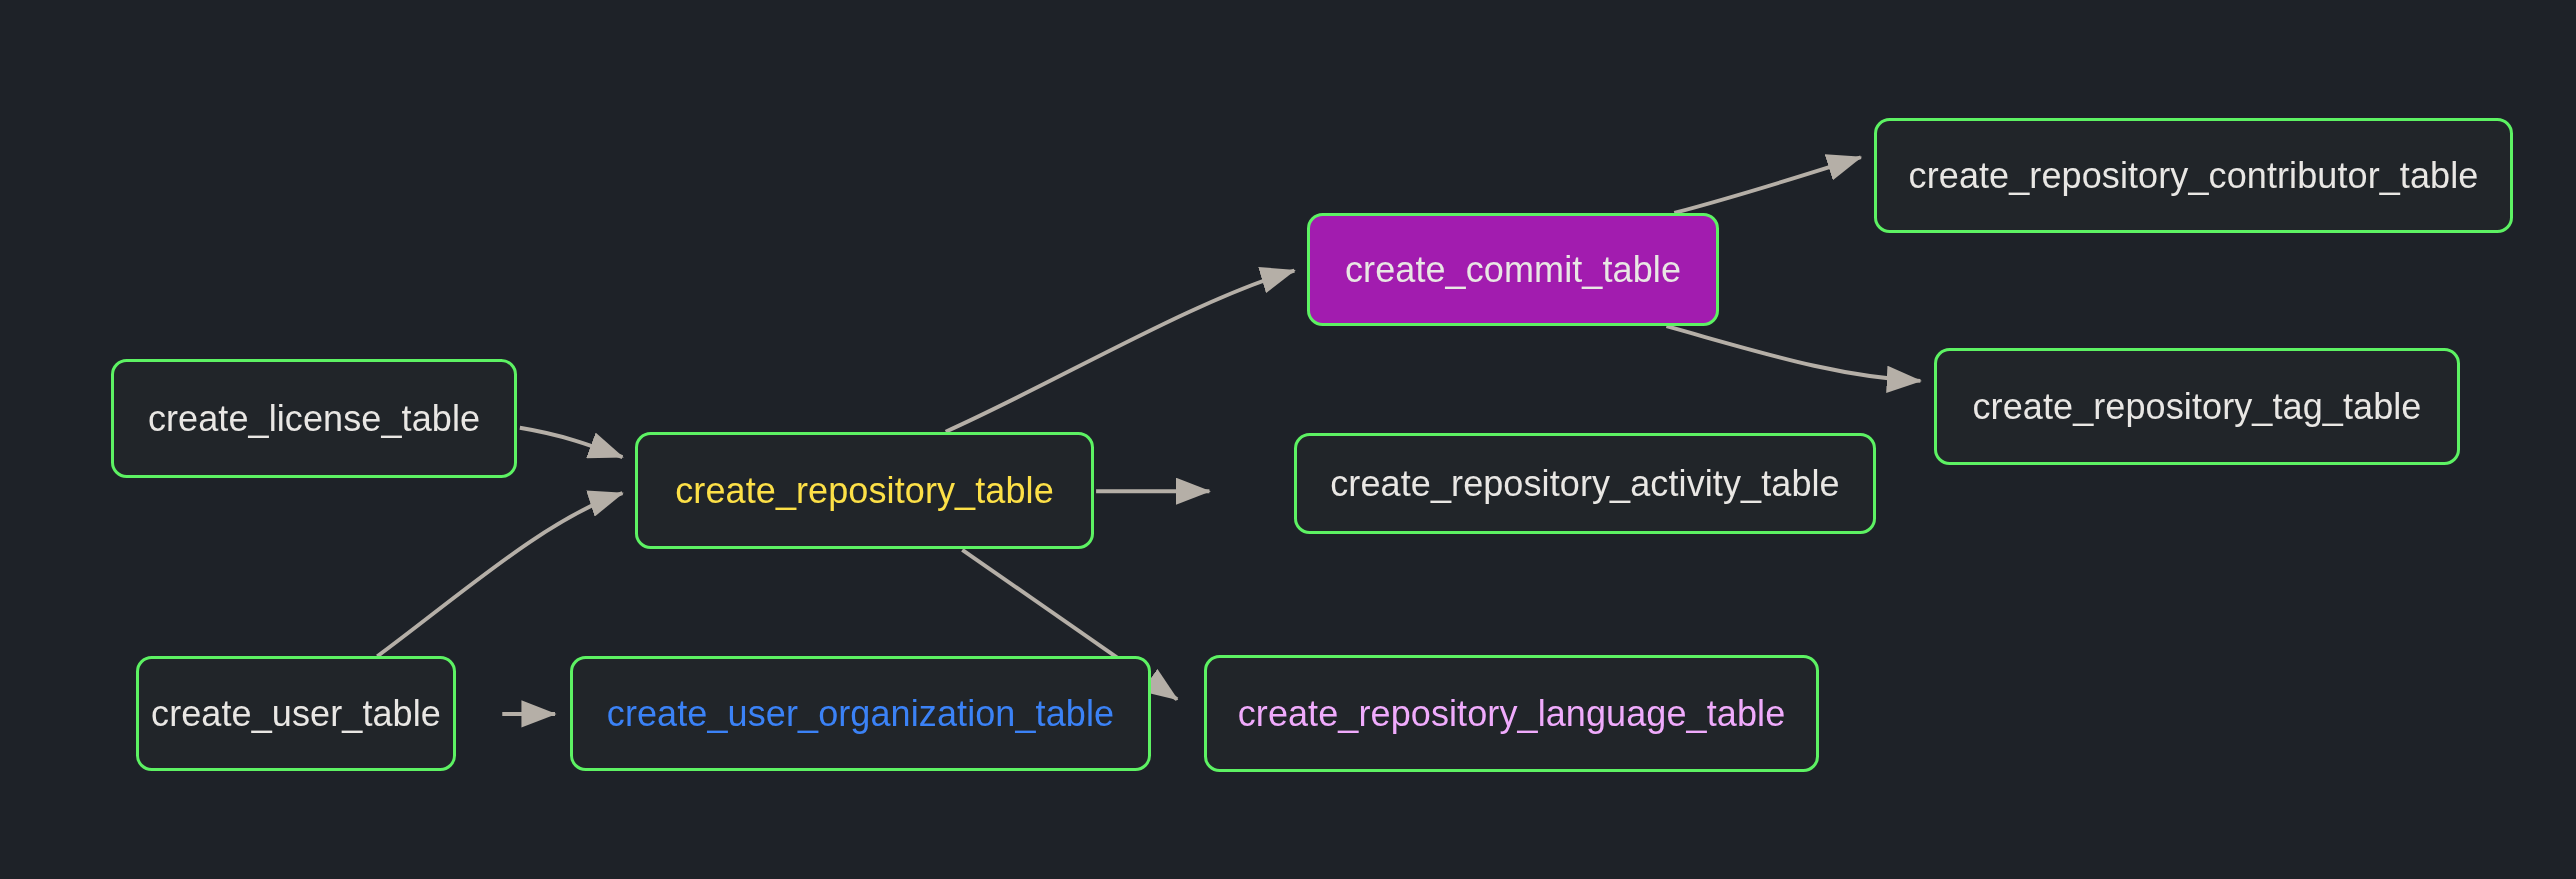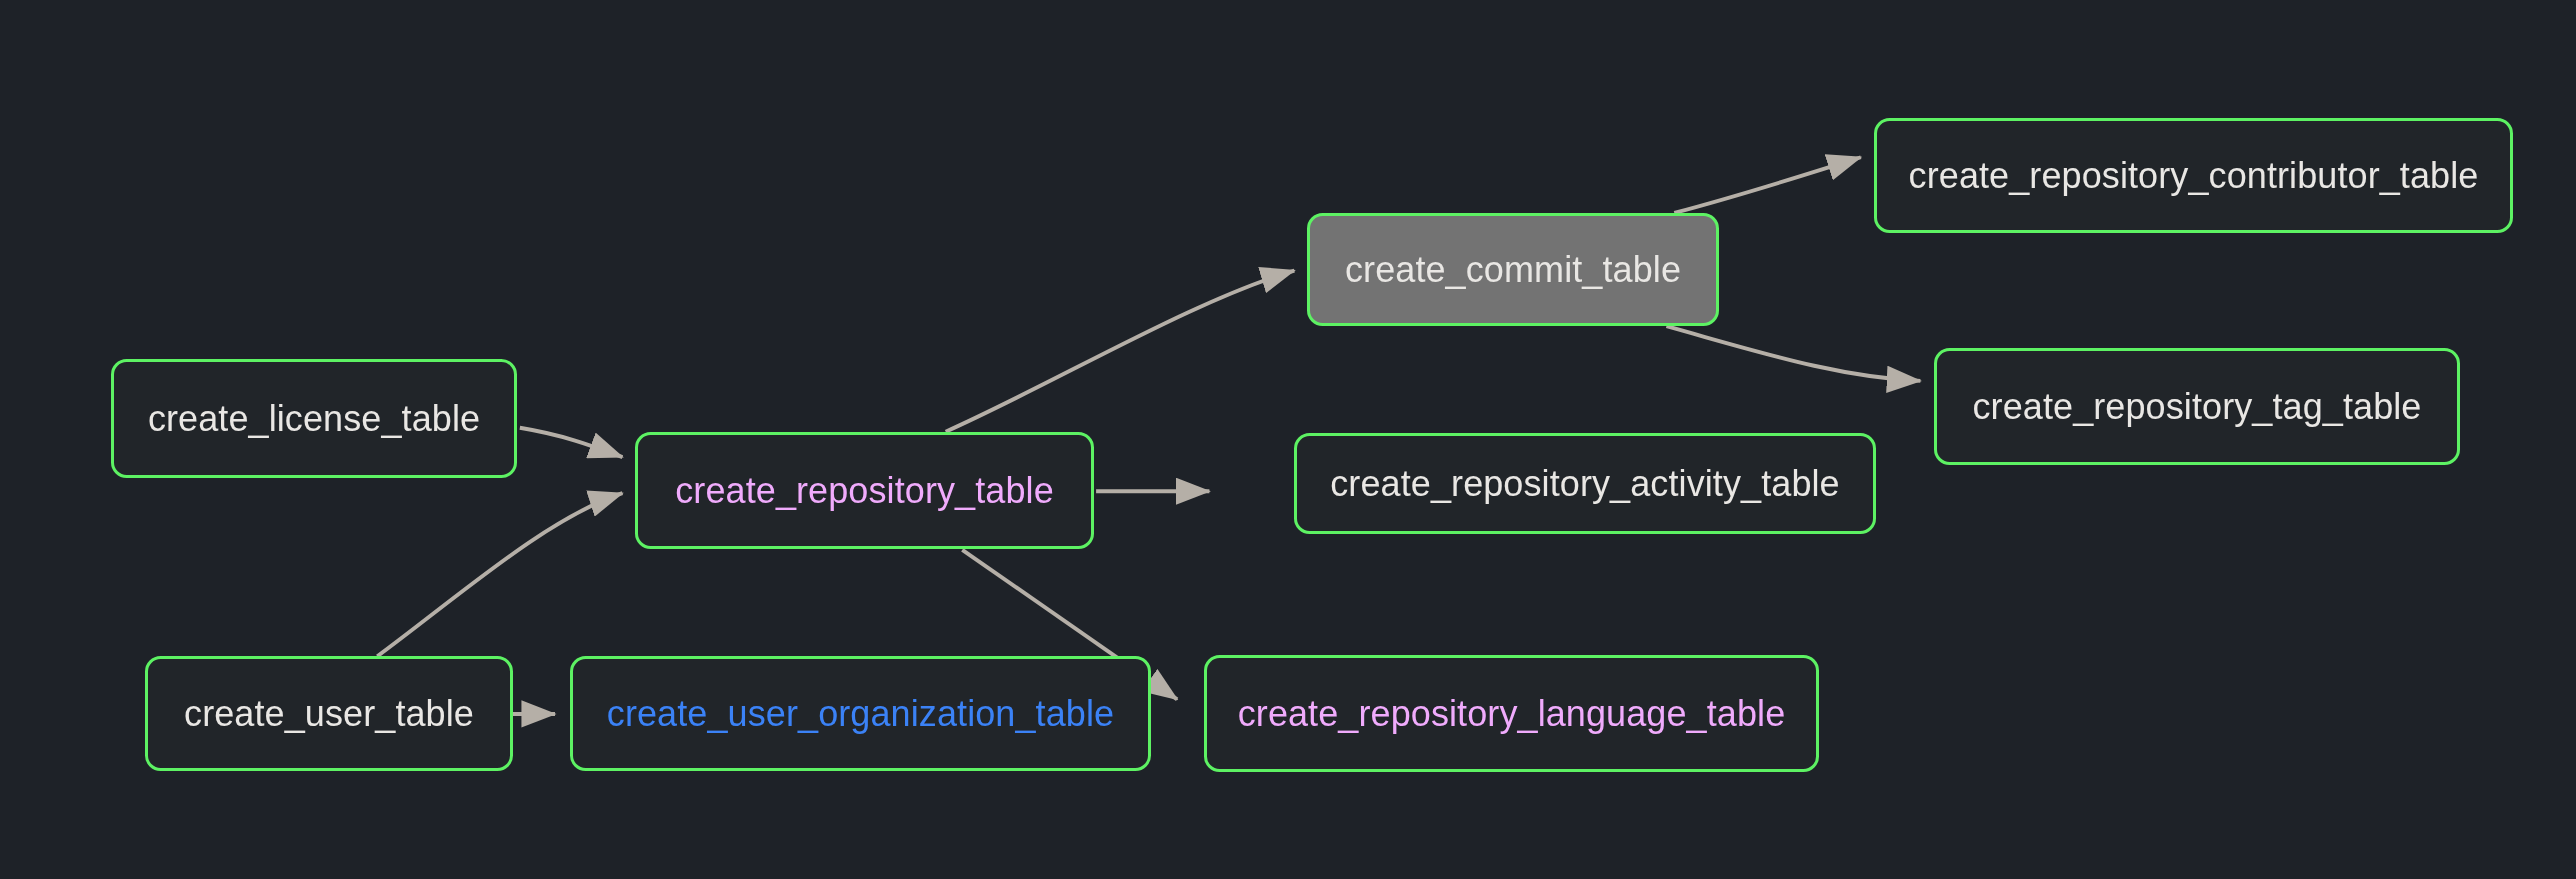--- a/index.html
+++ b/index.html
@@ -72,36 +72,36 @@
         <path class="edge-path" d="M 985 563 L 1205 716" marker-end="url(#arrowhead)" stroke="#b5afa7"></path>
         <path class="edge-path" d="M 1714 218 C 1790 198 1860 175 1905 161" marker-end="url(#arrowhead)" stroke="#b5afa7"></path>
         <path class="edge-path" d="M 1706 334 C 1800 360 1880 386 1966 390" marker-end="url(#arrowhead)" stroke="#b5afa7"></path>
       </g>
   </svg>
 
   <div id="nodes-layer">
       <div class="node" style="left: 111px; top: 359px; width: 406px; height: 119px; background: rgb(33, 37, 41); border-color: rgb(93, 242, 99); color: rgb(233, 231, 228);">
         <span class="node-label">create_license_table</span>
       </div>
-      <div class="node" style="left: 635px; top: 432px; width: 459px; height: 117px; background: rgb(33, 37, 41); border-color: rgb(93, 242, 99); color: #f0abfc;">
+      <div class="node" style="left: 635px; top: 432px; width: 459px; height: 117px; background: rgb(33, 37, 41); border-color: rgb(93, 242, 99); color: #fde047;">
         <span class="node-label">create_repository_table</span>
       </div>
-      <div class="node" style="left: 1307px; top: 213px; width: 412px; height: 113px; background: #737373; border-color: rgb(93, 242, 99); color: rgb(233, 231, 228);">
+      <div class="node" style="left: 1307px; top: 213px; width: 412px; height: 113px; background: #a21caf; border-color: rgb(93, 242, 99); color: rgb(233, 231, 228);">
         <span class="node-label">create_commit_table</span>
       </div>
       <div class="node" style="left: 1874px; top: 98px; width: 639px; height: 115px; background: rgb(33, 37, 41); border-color: rgb(93, 242, 99); color: rgb(233, 231, 228); margin-top: 20px;">
         <span class="node-label">create_repository_contributor_table</span>
       </div>
       <div class="node" style="left: 1934px; top: 320px; width: 526px; height: 117px; background: rgb(33, 37, 41); border-color: rgb(93, 242, 99); color: rgb(233, 231, 228); margin-top: 28px;">
         <span class="node-label">create_repository_tag_table</span>
       </div>
       <div class="node" style="left: 1294px; top: 433px; width: 582px; height: 101px; background: rgb(33, 37, 41); border-color: rgb(93, 242, 99); color: rgb(233, 231, 228);">
         <span class="node-label">create_repository_activity_table</span>
       </div>
-      <div class="node" style="left: 145px; top: 656px; width: 368px; height: 115px; background: rgb(33, 37, 41); border-color: rgb(93, 242, 99); color: rgb(233, 231, 228);">
+      <div class="node" style="left: 136px; top: 656px; width: 320px; height: 115px; background: rgb(33, 37, 41); border-color: rgb(93, 242, 99); color: rgb(233, 231, 228);">
         <span class="node-label">create_user_table</span>
       </div>
       <div class="node" style="left: 570px; top: 656px; width: 581px; height: 115px; background: rgb(33, 37, 41); border-color: rgb(93, 242, 99); color: #3b82f6;">
         <span class="node-label">create_user_organization_table</span>
       </div>
       <div class="node" style="left: 1204px; top: 655px; width: 615px; height: 117px; background: rgb(33, 37, 41); border-color: rgb(93, 242, 99); color: #f0abfc;">
         <span class="node-label">create_repository_language_table</span>
       </div>
     </div>
 

